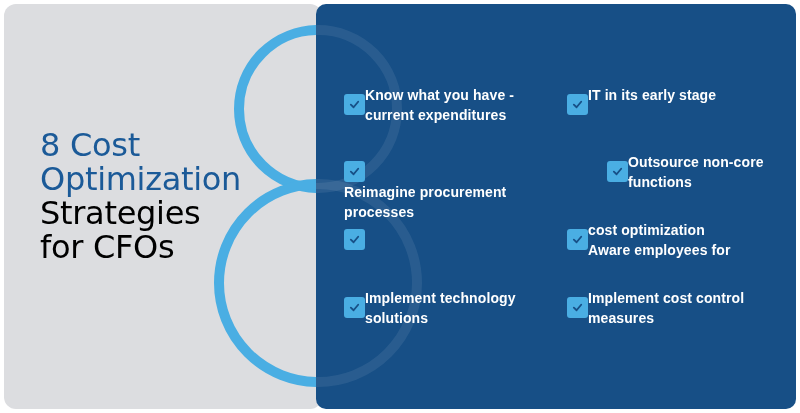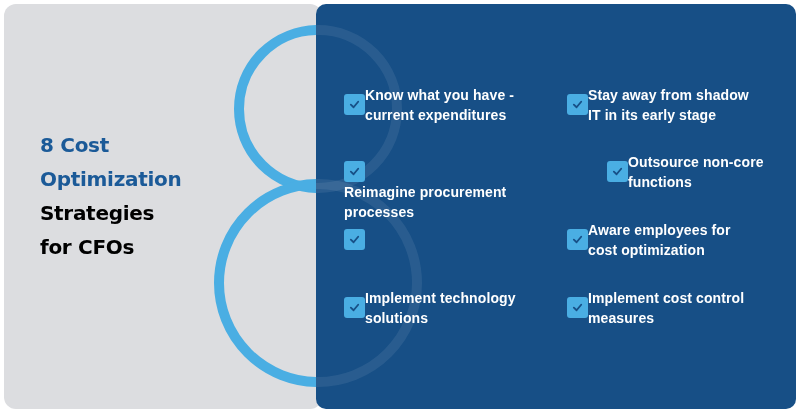--- a/index.html
+++ b/index.html
@@ -3,21 +3,21 @@
 <meta charset="utf-8">
 <style>
   html, body { margin:0; padding:0; }
   body { width:800px; height:413px; background:#ffffff; position:relative; overflow:hidden;
          font-family:"DejaVu Sans", sans-serif; }
   .left-panel { position:absolute; left:4px; top:4px; width:318px; height:405px;
                 background:#dcdde0; border-radius:12px; }
   .right-panel { position:absolute; left:316px; top:4px; width:480px; height:405px;
                  background:#174f86; border-radius:10px; }
   svg.eight { position:absolute; left:0; top:0; width:800px; height:413px; }
-  .title { position:absolute; left:40px; top:128px; font-weight:bold; font-size:20px;
+  .title { position:absolute; left:40px; top:128px; font-weight:normal; font-size:32px;
            line-height:34px; letter-spacing:-0.3px; }
   .title .l1, .title .l2 { color:#1b5a98; display:block; }
   .title .l3, .title .l4 { color:#000000; display:block; }
   .item { position:absolute; display:flex; align-items:flex-start; }
   .check { width:21px; height:21px; background:#4aaee3; border-radius:3px;
            display:flex; align-items:center; justify-content:center; margin-top:9px; flex:none; }
   .check svg { width:11px; height:11px; }
   .label { color:#ffffff; font-size:14px; line-height:20px; 
            font-family:"Liberation Sans", sans-serif; font-weight:bold; letter-spacing:0.1px; }
 </style>
@@ -94,21 +94,20 @@
   </div>
 </div>
 
 <div class="item" style="left:567px; top:85px;">
   <span class="check">
     <svg viewBox="0 0 12 12">
         <path d="M2 6.2 L5 9 L10 3" fill="none" stroke="#174f86" stroke-width="2" stroke-linecap="round" stroke-linejoin="round"></path>
       </svg>
   </span>
   <div class="label">
-    <div>Stay away from shadow</div>
       <div>IT in its early stage</div>
   </div>
 </div>
 <div class="item" style="left:567px; top:152px;padding-left:40px;">
   <span class="check">
     <svg viewBox="0 0 12 12">
         <path d="M2 6.2 L5 9 L10 3" fill="none" stroke="#174f86" stroke-width="2" stroke-linecap="round" stroke-linejoin="round"></path>
       </svg>
   </span>
   <div class="label">
@@ -116,22 +115,22 @@
       <div>functions</div>
   </div>
 </div>
 <div class="item" style="left:567px; top:220px;">
   <span class="check">
     <svg viewBox="0 0 12 12">
         <path d="M2 6.2 L5 9 L10 3" fill="none" stroke="#174f86" stroke-width="2" stroke-linecap="round" stroke-linejoin="round"></path>
       </svg>
   </span>
   <div class="label">
-    <div>Aware employees for</div>
-      <div>cost optimization</div>
+    <div>cost optimization</div>
+      <div>Aware employees for</div>
   </div>
 </div>
 <div class="item" style="left:567px; top:288px;">
   <span class="check">
     <svg viewBox="0 0 12 12">
         <path d="M2 6.2 L5 9 L10 3" fill="none" stroke="#174f86" stroke-width="2" stroke-linecap="round" stroke-linejoin="round"></path>
       </svg>
   </span>
   <div class="label">
     <div>Implement cost control</div>

